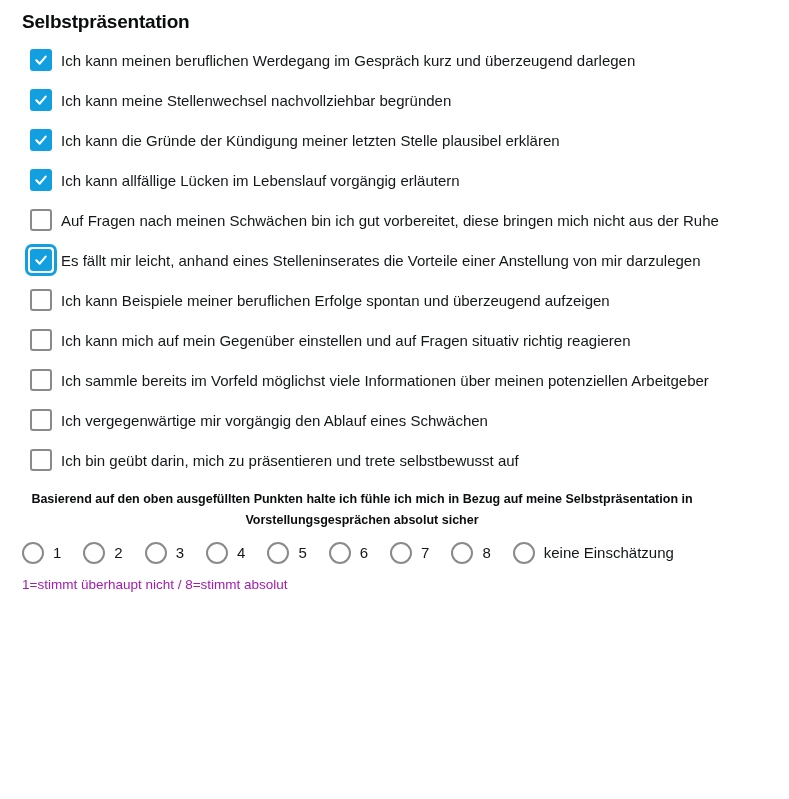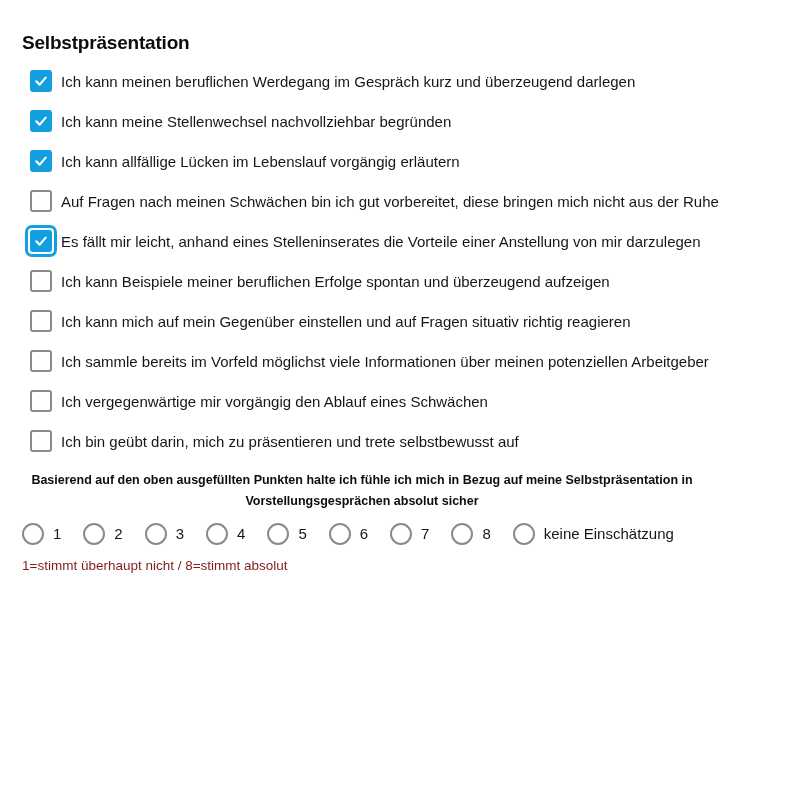--- a/index.html
+++ b/index.html
@@ -4,21 +4,21 @@
 <style>
   * { box-sizing: border-box; margin: 0; padding: 0; }
   html, body { background: #ffffff; }
   body {
     width: 789px;
     height: 799px;
     font-family: "Liberation Sans", sans-serif;
     color: #14171a;
     overflow: hidden;
   }
-  .page { padding: 10px 20px 0 22px; margin-top: 21px; }
+  .page { padding: 10px 20px 0 22px; }
 
   .page-title {
     font-size: 19px;
     font-weight: 800;
     letter-spacing: -0.2px;
     color: #0b0d0f;
     line-height: 24px;
   }
   .section-subtitle {
     margin: 5px 0 0 8px;
@@ -93,21 +93,21 @@
     border: 2px solid #8a8a8a;
     border-radius: 50%;
     background: #ffffff;
     flex: 0 0 auto;
   }
   .radio-label { font-size: 15px; color: #14171a; line-height: 22px; }
 
   .rating-legend {
     margin-top: 12px;
     font-size: 13.5px;
-    color: #7f1d1d;
+    color: #a21caf;
     line-height: 18px;
   }
 </style>
 </head>
 <body>
 
 <div class="page">
 
   <h1 class="page-title">Selbstpräsentation</h1>
 
@@ -127,20 +127,30 @@
     <span class="checkbox-wrap">
       <span class="checkbox checked">
         <svg width="16" height="16" viewBox="0 0 24 24" fill="none">
           <polyline points="5,12.5 10,17.5 19,7" stroke="#ffffff" stroke-width="3.2" stroke-linecap="round" stroke-linejoin="round"></polyline>
         </svg>
       </span>
     </span>
     <span class="check-label">Ich kann meine Stellenwechsel nachvollziehbar begründen</span>
   </div>
 
+  <div class="check-row">
+    <span class="checkbox-wrap">
+      <span class="checkbox checked">
+        <svg width="16" height="16" viewBox="0 0 24 24" fill="none">
+          <polyline points="5,12.5 10,17.5 19,7" stroke="#ffffff" stroke-width="3.2" stroke-linecap="round" stroke-linejoin="round"></polyline>
+        </svg>
+      </span>
+    </span>
+    <span class="check-label">Ich kann die Gründe der Kündigung meiner letzten Stelle plausibel erklären</span>
+  </div>
 
   <div class="check-row">
     <span class="checkbox-wrap">
       <span class="checkbox checked">
         <svg width="16" height="16" viewBox="0 0 24 24" fill="none">
           <polyline points="5,12.5 10,17.5 19,7" stroke="#ffffff" stroke-width="3.2" stroke-linecap="round" stroke-linejoin="round"></polyline>
         </svg>
       </span>
     </span>
     <span class="check-label">Ich kann allfällige Lücken im Lebenslauf vorgängig erläutern</span>

